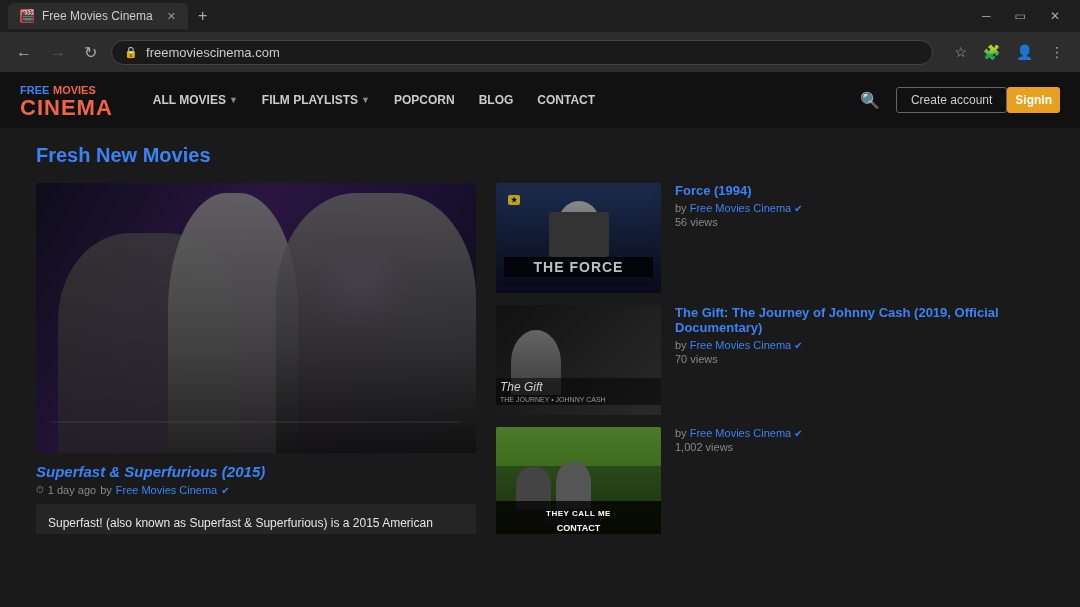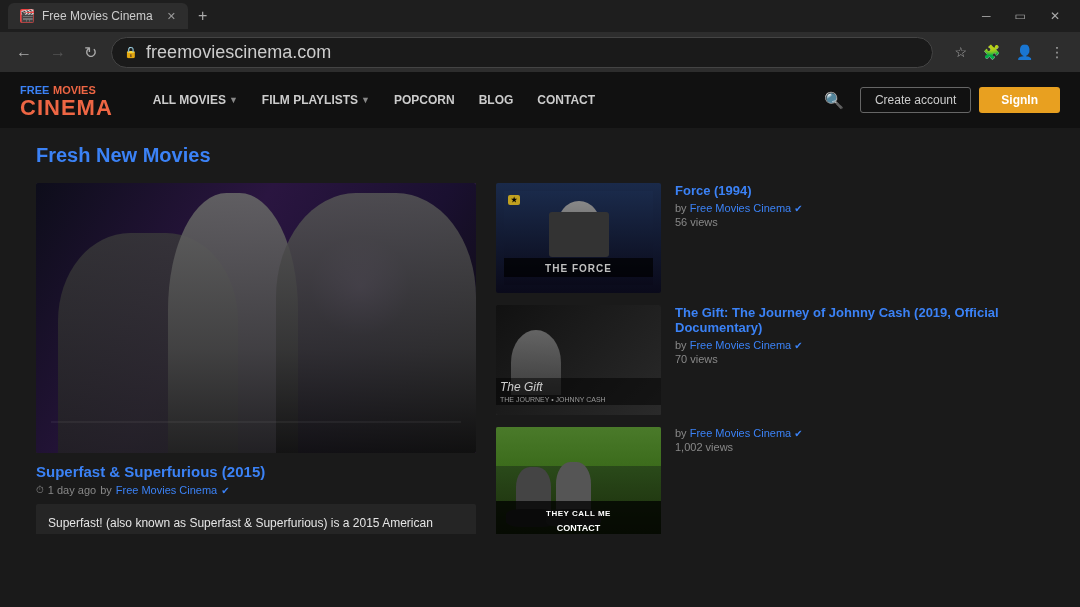--- a/index.html
+++ b/index.html
@@ -10,54 +10,54 @@
     .browser-tabs { background: #1e1e1e; height: 32px; display: flex; align-items: center; padding: 0 8px; }
     .browser-tab { background: #2d2d2d; border-radius: 6px 6px 0 0; padding: 6px 12px; display: flex; align-items: center; gap: 8px; font-size: 12px; color: #ccc; min-width: 180px; }
     .browser-tab .favicon { width: 14px; height: 14px; background: #e44; border-radius: 2px; }
     .browser-tab .tab-close { margin-left: auto; cursor: pointer; color: #999; font-size: 11px; }
     .browser-tab-new { background: none; border: none; color: #aaa; padding: 6px 10px; cursor: pointer; font-size: 16px; }
     .browser-controls { height: 40px; display: flex; align-items: center; padding: 0 12px; gap: 10px; background: #2d2d2d; }
     .browser-btn { background: none; border: none; color: #aaa; cursor: pointer; font-size: 16px; padding: 4px; }
     .browser-btn.disabled { color: #555; cursor: default; }
     .browser-address-bar { flex: 1; background: #1a1a1a; border: 1px solid #444; border-radius: 20px; padding: 4px 12px; display: flex; align-items: center; gap: 8px; color: #ccc; font-size: 12px; }
     .browser-address-bar .lock-icon { color: #aaa; font-size: 11px; }
-    .browser-address-url { font-size: 18px; color: #ccc; }
+    .browser-address-url { font-size: 13px; color: #ccc; }
     .browser-actions { display: flex; align-items: center; gap: 8px; margin-left: 8px; }
     .browser-action-btn { background: none; border: none; color: #aaa; cursor: pointer; font-size: 14px; padding: 4px; }
 
     
     .website { background: #1a1a1a; height: 462px; overflow: hidden; }
 
     
     .nav { background: #111; display: flex; align-items: center; padding: 0 20px; height: 56px; }
     .logo { margin-right: 30px; }
     .logo-free { color: #3b82f6; font-size: 11px; font-weight: bold; }
     .logo-movies { color: #e64; font-size: 11px; font-weight: bold; }
     .logo-cinema { color: #e64; font-size: 22px; font-weight: 900; letter-spacing: 1px; line-height: 1; display: block; }
     .nav-links { display: flex; align-items: flex-start; gap: 4px; flex: 1; }
     .nav-link { color: #ccc; text-decoration: none; font-size: 12px; font-weight: bold; padding: 6px 10px; text-transform: uppercase; display: flex; align-items: center; gap: 3px; }
     .nav-link .arrow { font-size: 9px; color: #888; }
     .nav-search { background: none; border: none; color: #aaa; cursor: pointer; font-size: 16px; padding: 4px 8px; }
     .nav-create { background: none; border: 1px solid #666; color: #ccc; padding: 5px 14px; border-radius: 3px; font-size: 12px; cursor: pointer; margin-left: 8px; }
-    .nav-signin { background: #e8a020; color: #fff; border: none; padding: 6px 22px; border-radius: 3px; font-size: 12px; font-weight: bold; cursor: pointer; margin-left: 8px; }
+    .nav-signin { background: #e8a020; color: #fff; border: none; padding: 6px 8px; border-radius: 3px; font-size: 12px; font-weight: bold; cursor: pointer; }
 
     
     .page-content { padding: 16px 36px; }
     .section-title { color: #3b82f6; font-size: 20px; font-weight: bold; margin-bottom: 16px; }
 
     
     .movies-grid { display: flex; gap: 20px; }
     .featured { flex: 0 0 440px; }
     .featured-image { width: 440px; height: 270px; background: #333; border-radius: 2px; overflow: hidden; position: relative; }
     
     .featured-scene { width: 100%; height: 100%; position: relative; background: #2a1a3a; }
     .featured-scene::before { content: ''; position: absolute; top: 0; left: 0; right: 0; bottom: 0; background: linear-gradient(to right, #1a1a1a 0%, rgba(60,30,80,0.8) 50%, rgba(100,60,120,0.6) 100%); }
     .bg-light { position: absolute; top: 30%; right: 10%; width: 80px; height: 80px; background: radial-gradient(circle, rgba(200,150,255,0.4) 0%, transparent 70%); border-radius: 50%; }
 
-    .featured-title { color: #3b82f6; font-size: 15px; font-weight: bold; margin-top: 10px; text-decoration: none; display: block; }
+    .featured-title { color: #3b82f6; font-size: 15px; font-weight: bold; margin-top: 10px; text-decoration: none; display: block; font-style: italic; }
     .featured-meta { color: #888; font-size: 11px; margin-top: 4px; display: flex; align-items: center; gap: 4px; }
     .featured-meta .time-icon { font-size: 10px; }
     .featured-meta a { color: #3b82f6; text-decoration: none; }
     .featured-desc { background: #252525; padding: 10px 12px; margin-top: 8px; color: #e5e5e5; font-size: 12px; line-height: 1.5; border-radius: 2px; }
 
     
     .side-movies { flex: 1; display: flex; flex-direction: column; gap: 12px; }
     .side-movie { display: flex; gap: 14px; align-items: flex-start; }
     .side-movie-thumb { width: 165px; height: 110px; background: #333; border-radius: 2px; flex-shrink: 0; overflow: hidden; position: relative; }
     .thumb-inner { width: 100%; height: 100%; }
@@ -175,21 +175,21 @@
       <div class="side-movies">
 
         <div class="side-movie">
           <div class="side-movie-thumb">
             <div class="thumb-inner thumb-force">
               <div style="width:100%;height:100%;position:relative;background:linear-gradient(to bottom,#1a2a4a,#0a0a1a);">
 
                 <div style="position:absolute;top:10px;left:50%;transform:translateX(-50%);width:45px;height:55px;background:linear-gradient(to bottom,#888,#555);border-radius:50% 50% 0 0;"></div>
                 <div style="position:absolute;bottom:28px;left:50%;transform:translateX(-50%);width:60px;height:45px;background:#333;border-radius:3px;"></div>
                 <div style="position:absolute;bottom:8px;width:100%;background:rgba(0,0,0,0.7);padding:2px 0;text-align:center;">
-                  <span style="color:#c0c0c0;font-size:10px;font-weight:bold;text-transform:uppercase;letter-spacing:1px;">THE FORCE</span>
+                  <span style="color:#c0c0c0;font-size:14px;font-weight:bold;text-transform:uppercase;letter-spacing:1px;">THE FORCE</span>
                 </div>
                 <div style="position:absolute;top:4px;left:4px;background:#c0a020;color:#000;font-size:7px;padding:1px 3px;border-radius:2px;font-weight:bold;">★</div>
               </div>
             </div>
           </div>
           <div class="side-movie-info">
             <a class="side-movie-title">Force (1994)</a>
             <div class="side-movie-by">
               by <a>Free Movies Cinema</a>
               <span class="verified-icon">✔</span>

